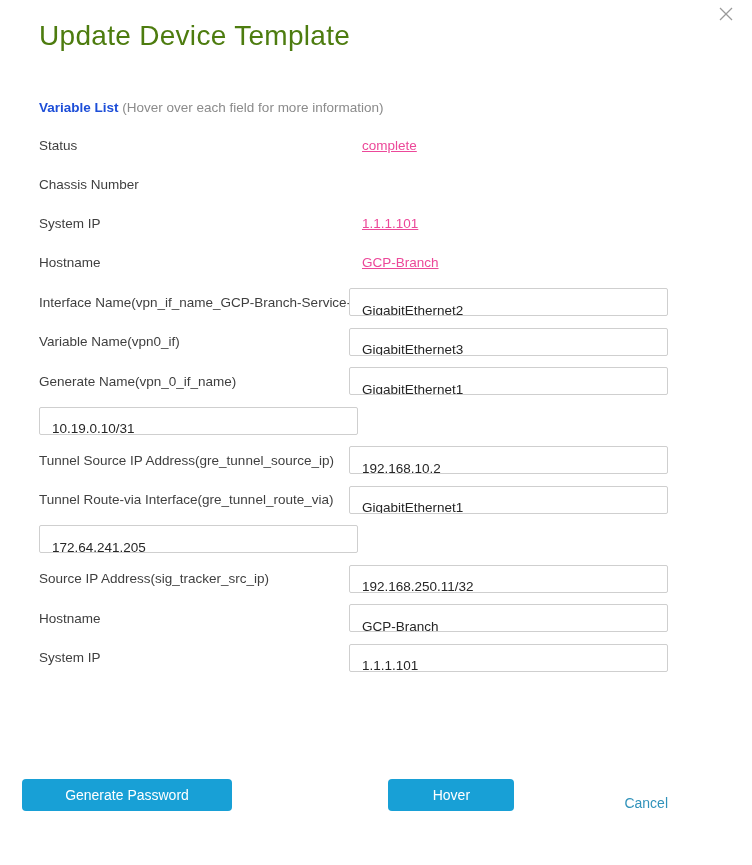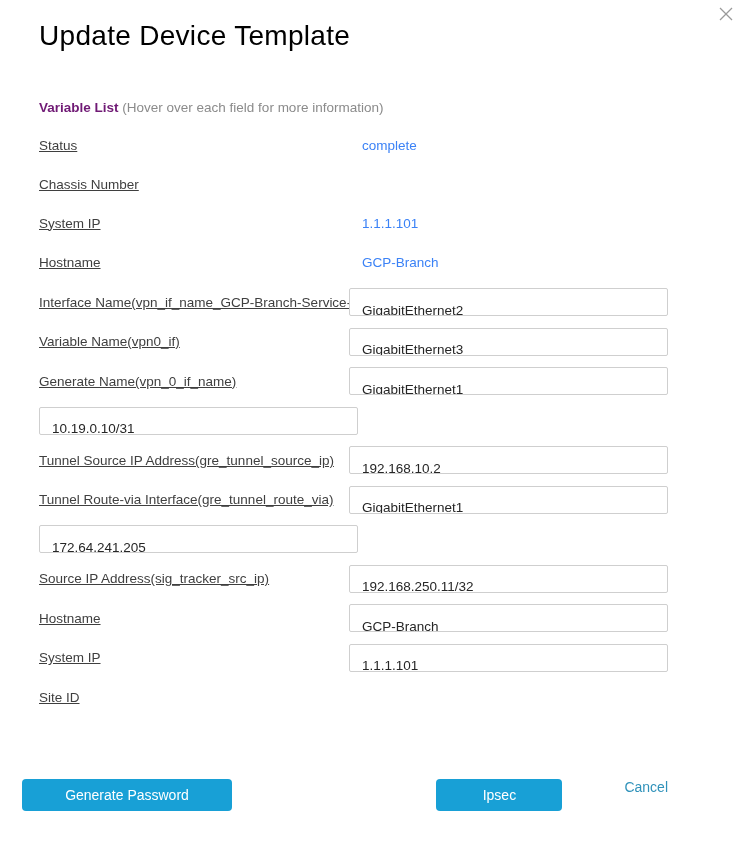--- a/index.html
+++ b/index.html
@@ -16,66 +16,68 @@
     width: 18px; height: 18px;
     background: none; border: none; padding: 0;
     cursor: pointer;
     display: flex; align-items: center; justify-content: center;
   }
   .modal-title {
     margin: 19px 0 0 39px;
     font-size: 28px;
     font-weight: 300;
     letter-spacing: 0.3px;
-    color: #000000;
+    color: #4d7c0f;
     line-height: 34px;
   }
   .section-hdr {
     margin: 47px 0 0 39px;
     font-size: 13.5px;
     color: #8b8b8b;
     line-height: 15px;
   }
   .section-hdr .hdr-strong {
-    color: #701a75;
+    color: #1d4ed8;
     font-weight: 700;
   }
   .fields {
     margin: 23px 0 0 39px;
     width: 629px;
   }
   .row { display: flex; align-items: center; }
   .static-row { height: 14px; margin-bottom: 25px; }
   #static-list .static-row:nth-child(2) { margin-top: 19px; }
   .flabel {
     flex: 0 0 310px; width: 310px;
     overflow: hidden; white-space: nowrap;
-    font-size: 13.5px; color: #3f3f3f; text-decoration: underline;
+    font-size: 13.5px; color: #3f3f3f;
   }
   .fvalue {
-    font-size: 13.5px; color: #3b82f6;
+    font-size: 13.5px; color: #ec4899;
     padding-left: 13px;
     white-space: nowrap;
+    text-decoration: underline;
   }
   #input-list { margin-top: -6px; }
   .input-row { height: 28px; margin-bottom: 11.5px; }
   .finput {
     width: 319px; height: 28px;
     border: 1px solid #cfcfcf;
     border-radius: 2px;
     padding: 16px 10px 0 12px;
     font-family: "Liberation Sans", "DejaVu Sans", sans-serif;
     font-size: 13.5px;
     color: #262626;
     background: #ffffff;
     outline: none;
   }
   .footer {
-    display: flex; align-items: flex-start;
+    display: flex; align-items: flex-end;
     margin: 68px 84px 0 22px;
+    gap: 48px;
   }
   .btn {
     background: var(--accent, #18a0d6);
     color: #ffffff;
     border: none;
     border-radius: 4px;
     height: 32px;
     font-family: "Liberation Sans", "DejaVu Sans", sans-serif;
     font-size: 14px;
     cursor: pointer;
@@ -162,22 +164,21 @@
       </div>
       <div class="row input-row">
         <span class="flabel">Hostname</span>
         <input class="finput" type="text" value="GCP-Branch" style="">
       </div>
       <div class="row input-row">
         <span class="flabel">System IP</span>
         <input class="finput" type="text" value="1.1.1.101" style="">
       </div>
       <div class="row input-row">
-        <span class="flabel">Site ID</span>
       </div>
     </div>
 </div>
 
 <div class="footer">
   <button class="btn gp-btn">Generate Password</button>
-  <button class="btn update-btn">Ipsec</button>
+  <button class="btn update-btn">Hover</button>
   <button class="cancel-link">Cancel</button>
 </div>
 
 </body></html>

